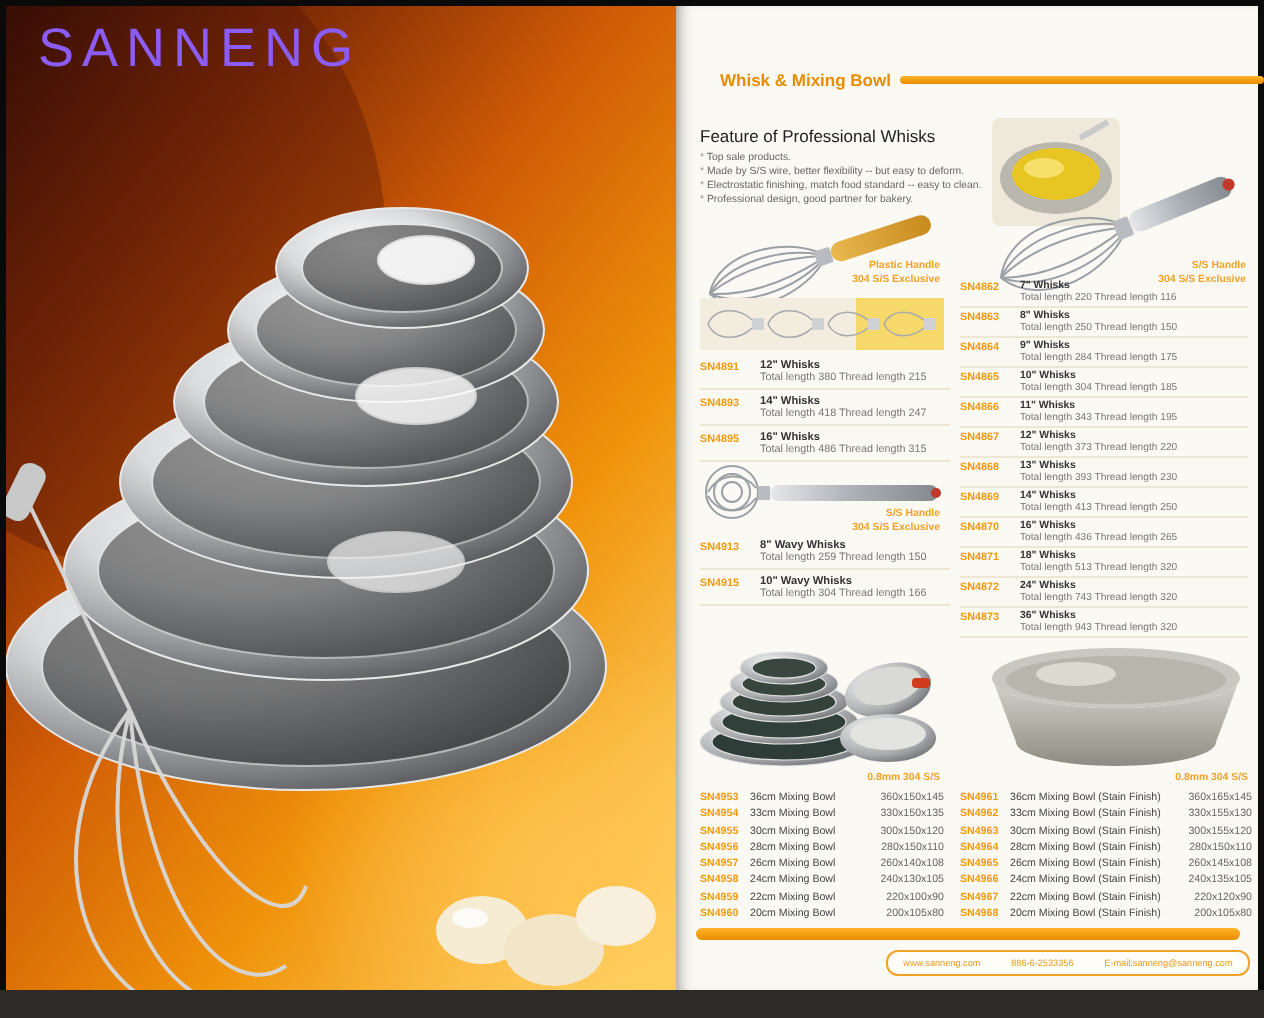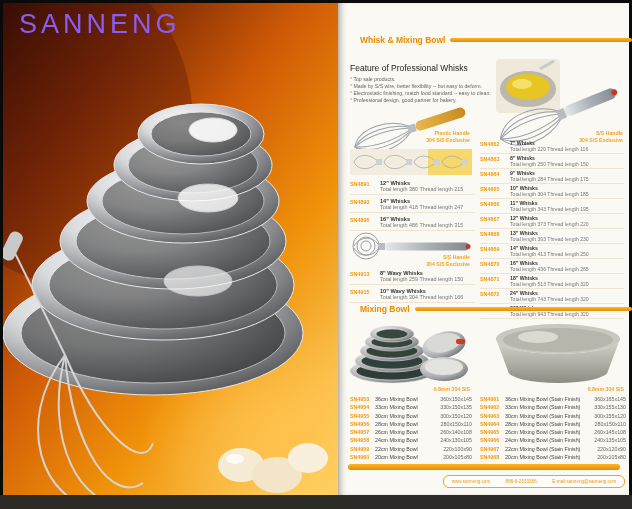--- a/index.html
+++ b/index.html
@@ -350,24 +350,20 @@
         </div>
         <div class="wrow">
           <span class="wcode">SN4873</span>
           <span class="winfo">
             <span class="wname">36" Whisks</span>
             <span class="wdesc">Total length 943 Thread length 320</span>
           </span>
         </div>
       </div>
 
-    <div class="sec-head" style="top:301px;">
-      <span class="sec-title">Mixing Bowl</span>
-      <span class="sec-rule"></span>
-    </div>
 
     <svg class="img" style="left:10px;top:314px;" width="128" height="68" viewBox="0 0 128 68">
       <defs>
           <radialGradient id="steel2" cx="0.35" cy="0.3" r="0.9">
         <stop offset="0" stop-color="#f4f4f4"></stop>
             <stop offset="0.6" stop-color="#a9abae"></stop>
         <stop offset="1" stop-color="#53565a"></stop>
           </radialGradient>
         </defs>
       <g stroke="#e3e3e3" stroke-width="0.6">

